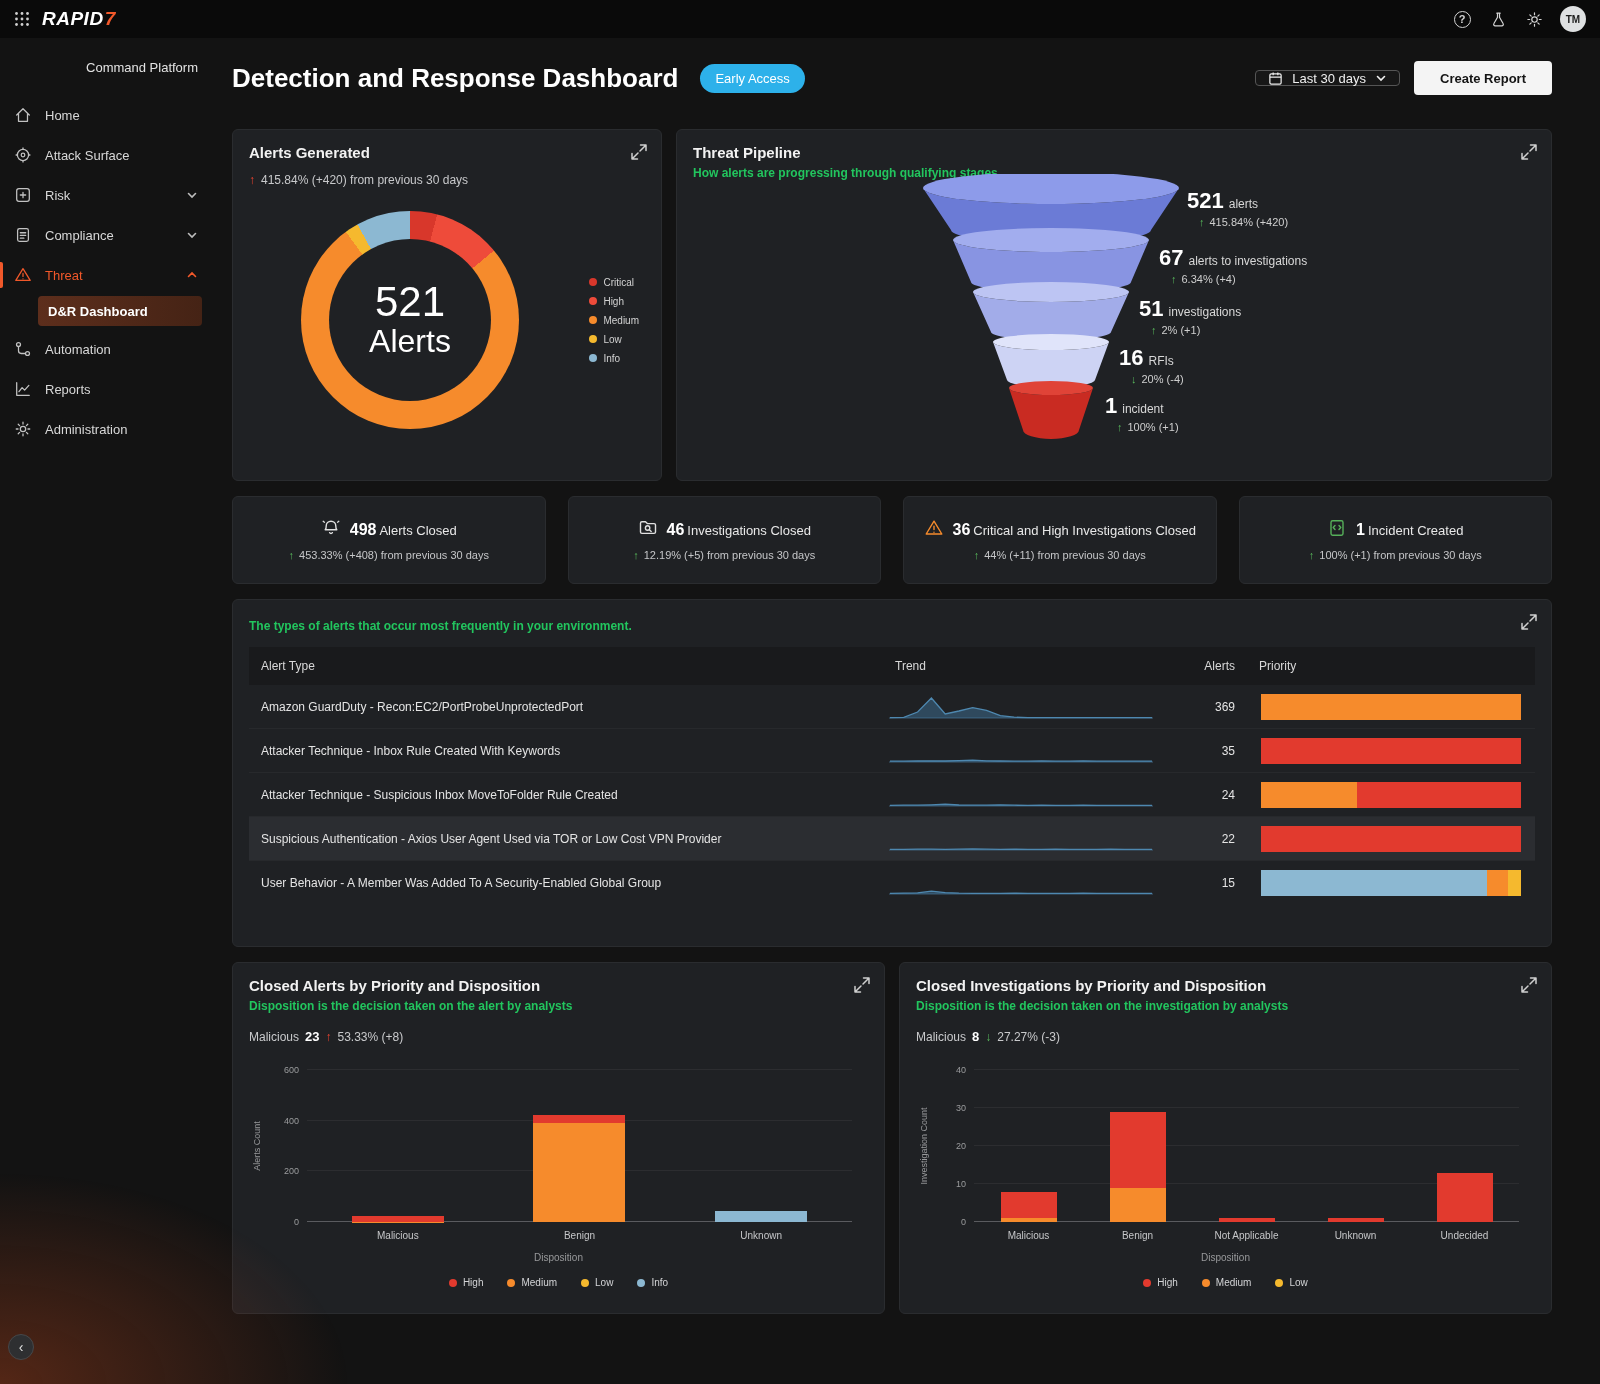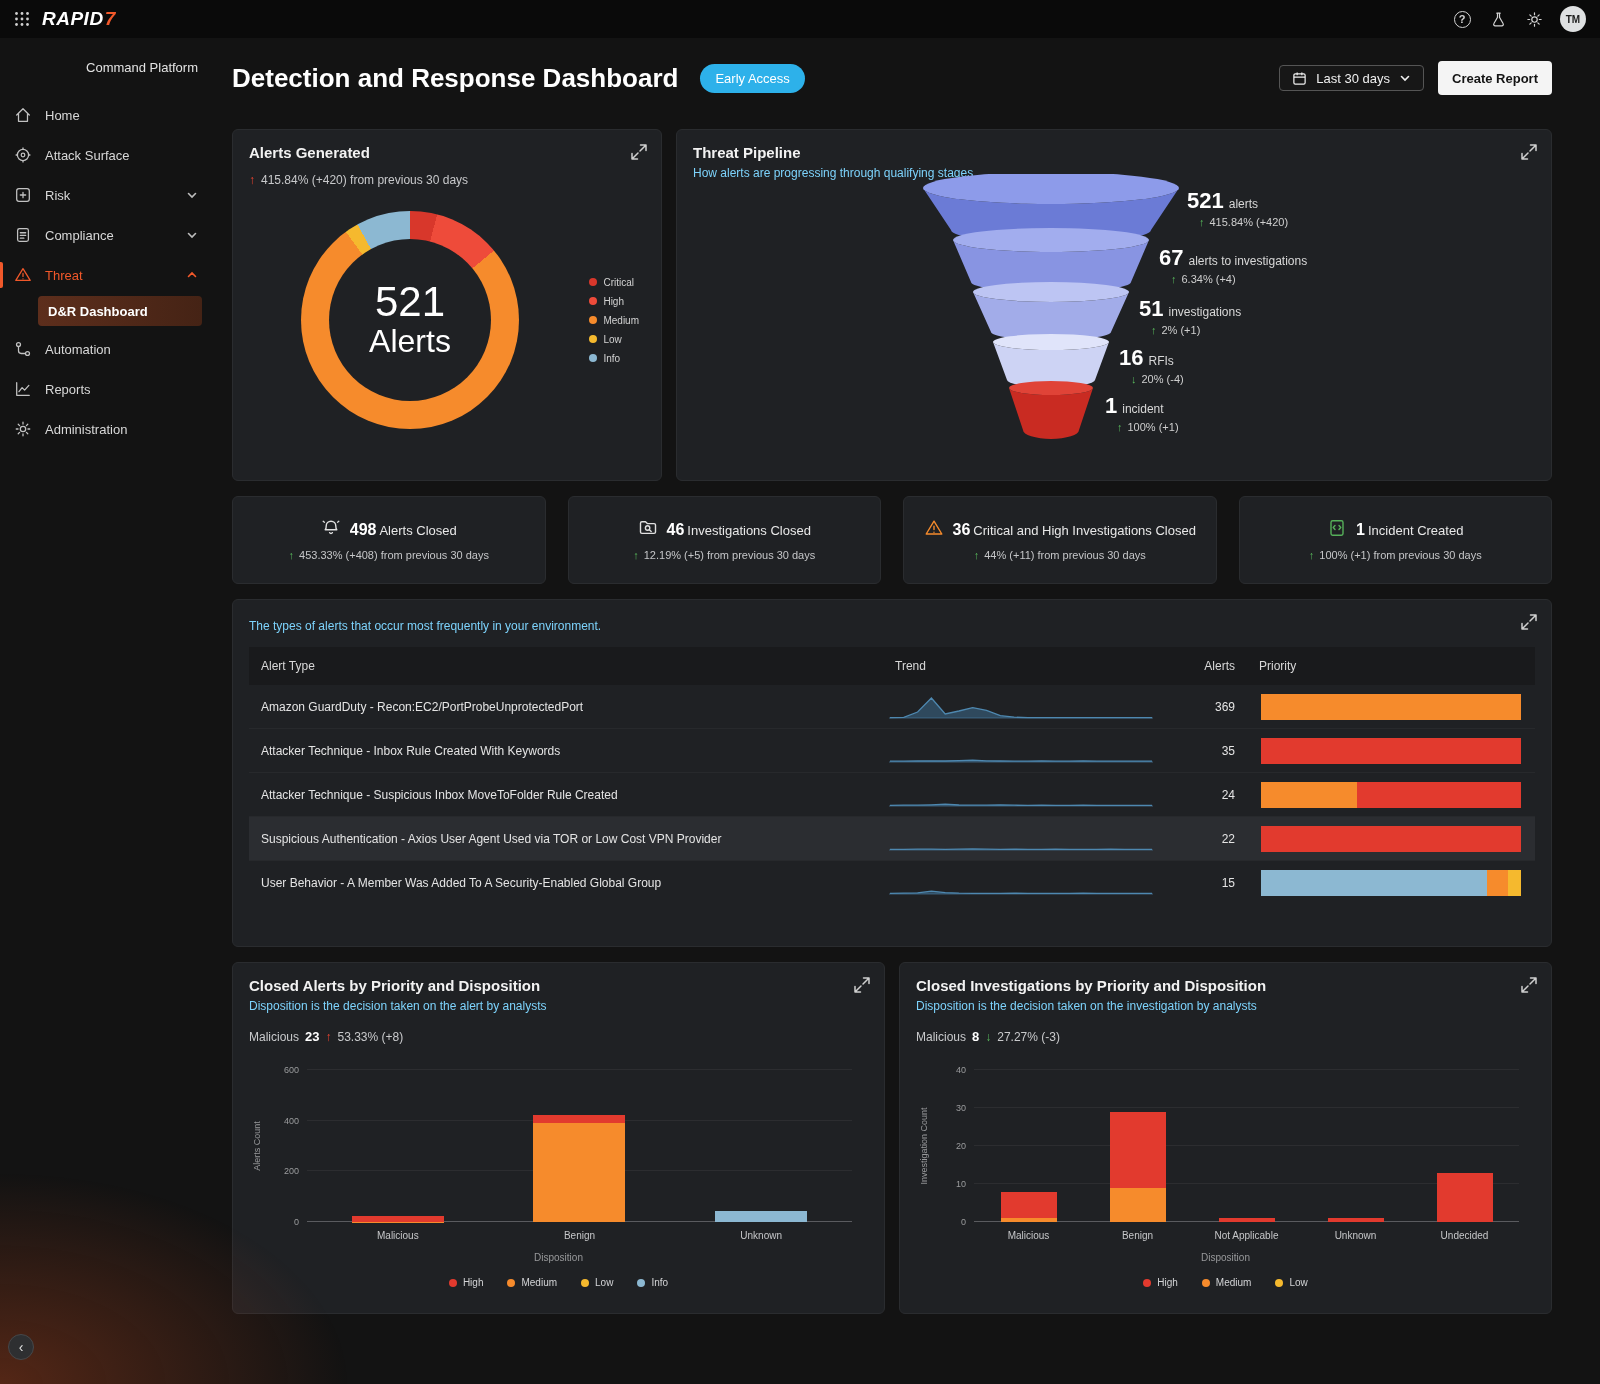--- a/index.html
+++ b/index.html
@@ -29,28 +29,28 @@
 .nav-item.active { color:#f1582a; }
 .nav-item.active .nicon, .nav-item.active .chev { color:#f1582a; }
 .nav-item.active::before { content:""; position:absolute; left:0; top:7px; bottom:7px; width:3px; background:#f1582a; border-radius:0 2px 2px 0; }
 .nav-sub { margin:1px 10px 3px 38px; height:30px; display:flex; align-items:center; padding:0 10px; background:linear-gradient(90deg,#5d2e1c,#452315); border-radius:4px; font-size:13px; font-weight:700; color:#fff; cursor:pointer; }
 
 .main { flex:1; padding:0 48px 0 20px; position:relative; }
 .page-head { display:flex; align-items:center; margin-top:23px; }
 .page-title { font-size:26px; font-weight:700; color:#fff; line-height:34px; }
 .pill { margin-left:22px; background:#2db1ea; color:#fff; font-size:13px; padding:7px 15px; border-radius:999px; cursor:pointer; border:none; }
 .head-right { margin-left:auto; display:flex; gap:14px; align-items:center; }
-.date-btn { height:26px; border:1px solid #555; border-radius:4px; background:#171717; color:#f0f0f0; font-size:13px; display:flex; align-items:center; gap:9px; padding:0 12px; cursor:pointer; }
-.create-btn { height:34px; background:#f4f4f4; border:none; border-radius:4px; color:#141414; font-size:13px; font-weight:600; padding:0 14px; cursor:pointer; }
+.date-btn { height:16px; border:1px solid #555; border-radius:4px; background:#171717; color:#f0f0f0; font-size:13px; display:flex; align-items:center; gap:9px; padding:0 12px; cursor:pointer; }
+.create-btn { height:34px; background:#f4f4f4; border:none; border-radius:4px; color:#141414; font-size:13px; font-weight:600; padding:0 26px; cursor:pointer; }
 
 .row1 { display:grid; grid-template-columns:430px 1fr; gap:14px; margin-top:34px; }
 .card { background:#1f2124; border:1px solid #2a2c2f; border-radius:6px; padding:14px 16px; position:relative; }
 .row1 .card { height:352px; }
 .card-title { font-size:15px; font-weight:600; color:#f2f2f2; }
-.card-sub { font-size:12px; color:#7dd3fc; margin-top:5px; }
+.card-sub { font-size:12px; color:#22c55e; margin-top:5px;font-weight:bold; }
 .expand { position:absolute; top:13px; right:13px; width:18px; height:18px; color:#cfcfcf; cursor:pointer; }
 .arr.pos { color:#58b95c; }
 .arr.neg { color:#ef4430; }
 
 
 .delta-line { margin-top:12px; font-size:12px; color:#c8c9cb; display:flex; align-items:center; gap:6px; }
 .donut-row { display:flex; align-items:center; margin-top:24px; }
 .donut { width:218px; height:218px; border-radius:50%; position:relative; margin-left:52px; flex-shrink:0; }
 .donut::after { content:""; position:absolute; inset:28px; background:#1f2124; border-radius:50%; }
 .donut-center { position:absolute; inset:0; display:flex; flex-direction:column; align-items:center; justify-content:center; z-index:2; }

